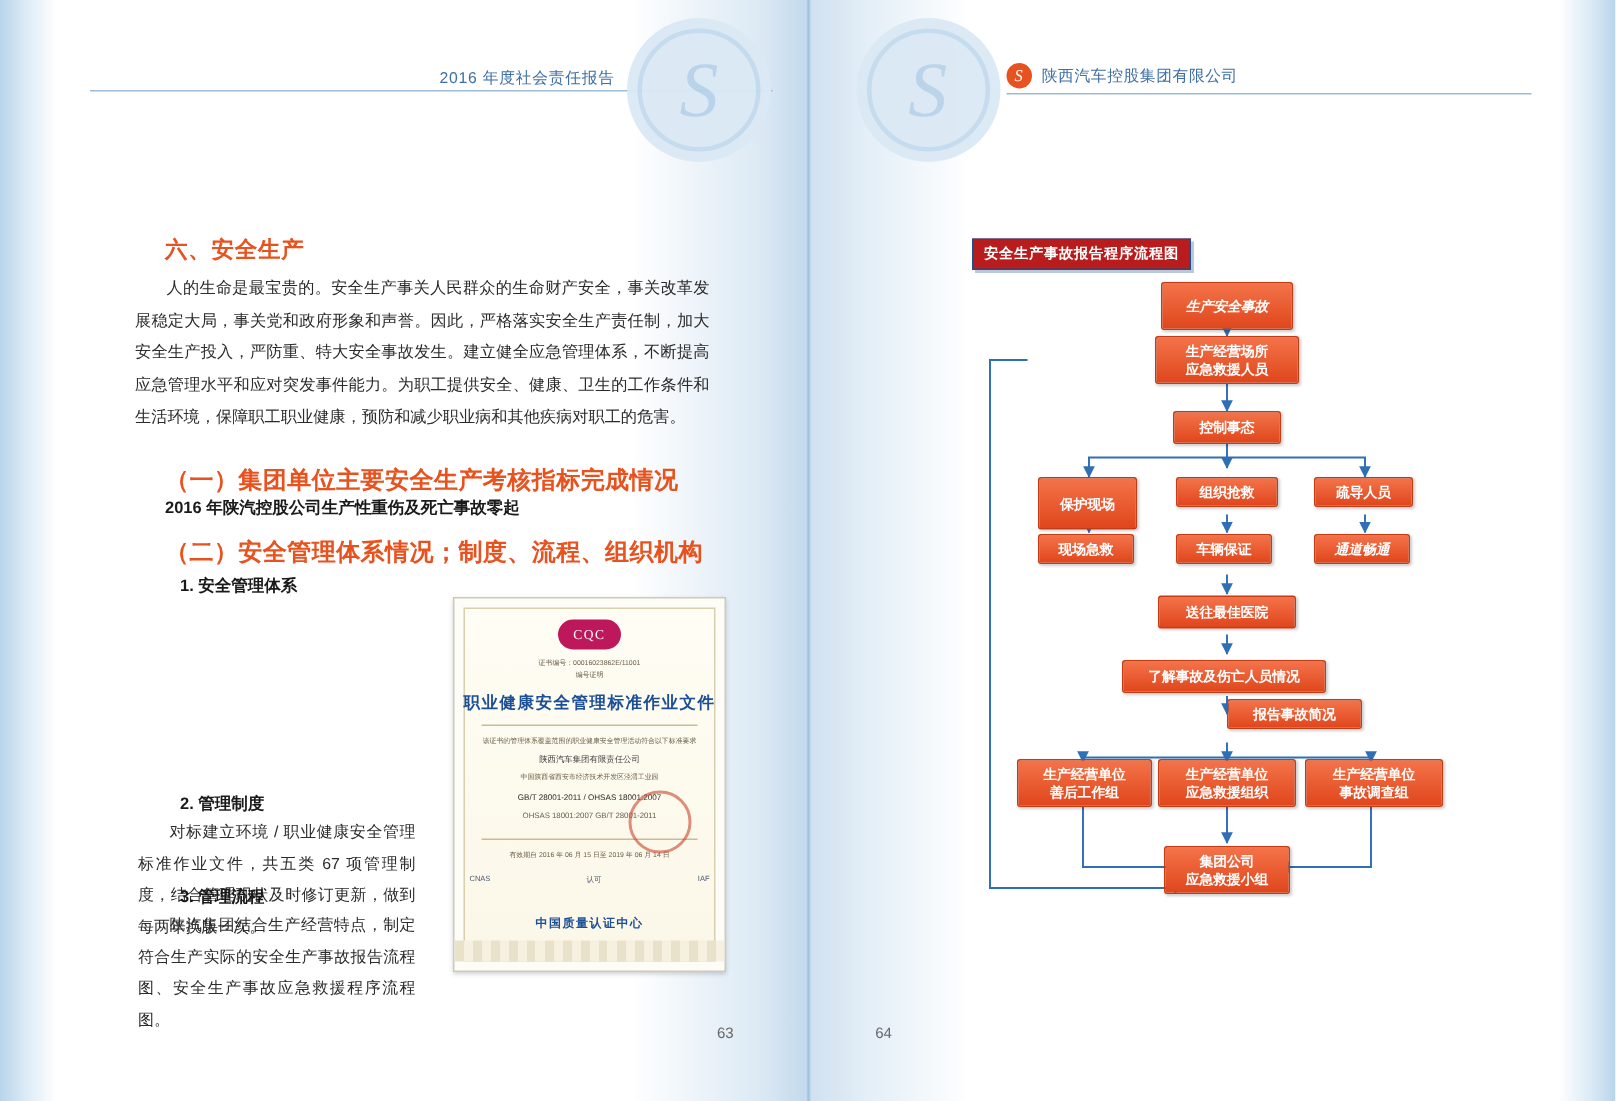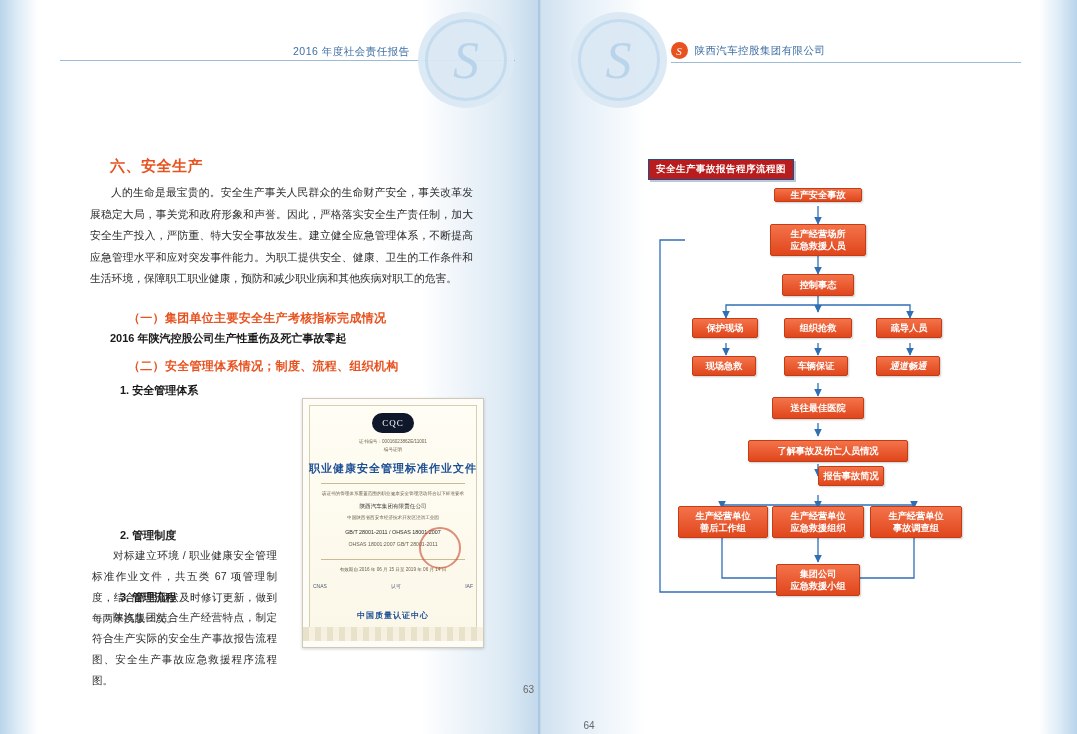--- a/index.html
+++ b/index.html
@@ -64,21 +64,21 @@
 
   
   .sec-title{
     position:absolute;font-size:15px;color:#e8521f;font-weight:bold;letter-spacing:.5px;
   }
   .para{
     position:absolute;font-size:10.8px;line-height:21.5px;color:#2b2b2b;
     text-align:justify;text-justify:inter-ideograph;
   }
   .sub-orange{
-    position:absolute;font-size:12px;color:#e8521f;font-weight:bold;letter-spacing:.3px;margin-left:18px;
+    position:absolute;font-size:16px;color:#e8521f;font-weight:bold;letter-spacing:.3px;
   }
   .sub-bold{
     position:absolute;font-size:11px;color:#1a1a1a;font-weight:bold;
   }
   .sub-num{
     position:absolute;font-size:11px;color:#1a1a1a;font-weight:bold;
   }
   .col-text{
     position:absolute;width:185px;font-size:10.6px;line-height:21px;color:#2b2b2b;
     text-align:justify;
@@ -93,21 +93,21 @@
     background:#fdfcf7;border:1px solid #cfc9b8;
     box-shadow:0 1px 3px rgba(0,0,0,.18);
     overflow:hidden;
   }
   .cert .inner{
     position:absolute;inset:6px;border:1px solid #d8cfae;
     background:linear-gradient(#fffdf4,#fbf7e8);
   }
   .cert .cnas{
     position:absolute;left:50%;top:14px;transform:translateX(-50%);
-    width:42px;height:20px;border-radius:10px;background:#0f172a;color:#fff;
+    width:42px;height:20px;border-radius:10px;background:#be185d;color:#fff;
     font-size:9px;display:flex;align-items:center;justify-content:center;
     letter-spacing:1px;font-family:"Liberation Serif",serif;
   }
   .cert .small{
     position:absolute;left:0;right:0;text-align:center;color:#6a6048;font-size:4.6px;
   }
   .cert .cert-title{
     position:absolute;left:0;right:0;text-align:center;top:62px;
     color:#1d4f97;font-size:11px;font-weight:bold;letter-spacing:1px;
   }
@@ -198,35 +198,35 @@
       <div class="seal"></div>
       <div class="logos">
         <span>CNAS</span>
         <span>认可</span>
         <span>IAF</span>
       </div>
       <div class="bottom-band">中国质量认证中心</div>
       <div class="ribbon"></div>
     </div>
 
-    <div class="pagenum" style="left:478px;top:684px;margin-left:45px;">63</div>
+    <div class="pagenum" style="left:478px;top:684px;">63</div>
   </div>
 
   <div class="page right">
     <div class="edge-right"></div>
 
     <div class="logo-watermark" style="left:32px;top:12px;">
       <div class="ring"></div>
         <div class="glyph">S</div>
     </div>
     <div class="brand-mark" style="left:132px;top:42px;">S</div>
     <div class="brand-name" style="left:156px;top:44px;">陕西汽车控股集团有限公司</div>
     <div class="hdr-rule" style="left:132px;top:62px;width:350px;"></div>
 
-    <div class="pagenum" style="left:45px;top:720px;">64</div>
+    <div class="pagenum" style="left:45px;top:684px;">64</div>
   </div>
 
   <div class="gutter"></div>
 
   <div class="fc-label">安全生产事故报告程序流程图</div>
 
   <svg class="wires">
     <defs>
       <marker id="ar" markerWidth="7" markerHeight="7" refX="5.5" refY="3" orient="auto">
         <path d="M0,0 L6,3 L0,6 z" fill="#2f6fb5"></path>
@@ -249,36 +249,36 @@
       <path d="M818,505 L914,505 L914,508" marker-end="url(#ar)"></path>
       <path d="M818,538 L818,562"></path>
       <path d="M722,538 L722,578 L790,578" marker-end="url(#ar)"></path>
       <path d="M914,538 L914,578 L852,578" marker-end="url(#ar)"></path>
     </g>
     <g stroke="#2f6fb5" stroke-width="1.3" fill="none">
       <path d="M685,240 L660,240 L660,592 L790,592" marker-end="url(#ar)"></path>
     </g>
   </svg>
 
-  <div class="node" style="left:774px;top:188px;width:88px;height:14px;">生产安全事故</div>
+  <div class="node" style="left:774px;top:188px;width:88px;height:32px;font-style:italic;">生产安全事故</div>
   <div class="node" style="left:770px;top:224px;width:96px;height:32px;white-space:pre-line;">生产经营场所
 应急救援人员</div>
   <div class="node" style="left:782px;top:274px;width:72px;height:22px;">控制事态</div>
 
-  <div class="node" style="left:692px;top:318px;width:66px;height:20px;">保护现场</div>
+  <div class="node" style="left:692px;top:318px;width:66px;height:35px;">保护现场</div>
   <div class="node" style="left:784px;top:318px;width:68px;height:20px;">组织抢救</div>
   <div class="node" style="left:876px;top:318px;width:66px;height:20px;">疏导人员</div>
 
   <div class="node" style="left:692px;top:356px;width:64px;height:20px;">现场急救</div>
   <div class="node" style="left:784px;top:356px;width:64px;height:20px;">车辆保证</div>
   <div class="node" style="left:876px;top:356px;width:64px;height:20px;font-style:italic;">通道畅通</div>
 
   <div class="node" style="left:772px;top:397px;width:92px;height:22px;">送往最佳医院</div>
-  <div class="node" style="left:748px;top:440px;width:160px;height:22px;font-family:Liberation Serif, serif;">了解事故及伤亡人员情况</div>
-  <div class="node" style="left:818px;top:466px;width:66px;height:20px;">报告事故简况</div>
+  <div class="node" style="left:748px;top:440px;width:136px;height:22px;font-family:Liberation Serif, serif;">了解事故及伤亡人员情况</div>
+  <div class="node" style="left:818px;top:466px;width:90px;height:20px;">报告事故简况</div>
 
   <div class="node" style="left:678px;top:506px;width:90px;height:32px;white-space:pre-line;">生产经营单位
 善后工作组</div>
   <div class="node" style="left:772px;top:506px;width:92px;height:32px;white-space:pre-line;">生产经营单位
 应急救援组织</div>
   <div class="node" style="left:870px;top:506px;width:92px;height:32px;white-space:pre-line;">生产经营单位
 事故调查组</div>
 
   <div class="node" style="left:776px;top:564px;width:84px;height:32px;white-space:pre-line;">集团公司
 应急救援小组</div>

